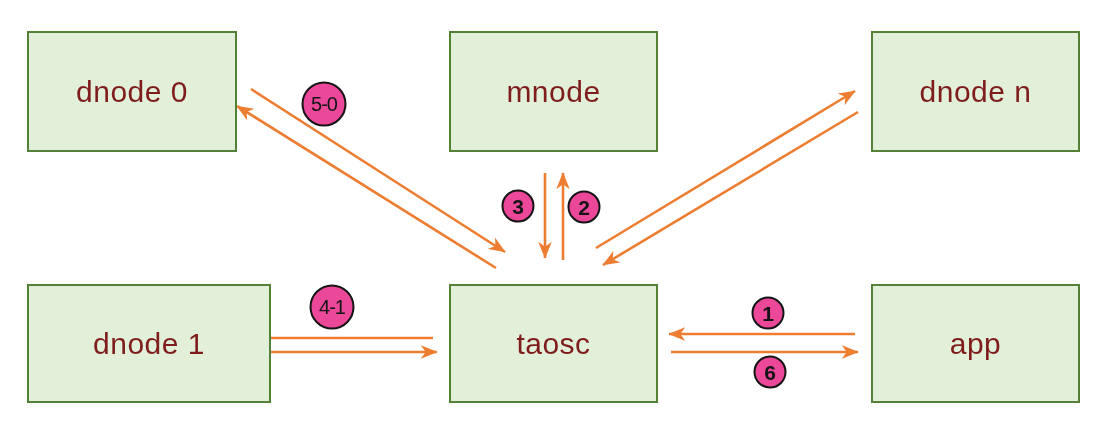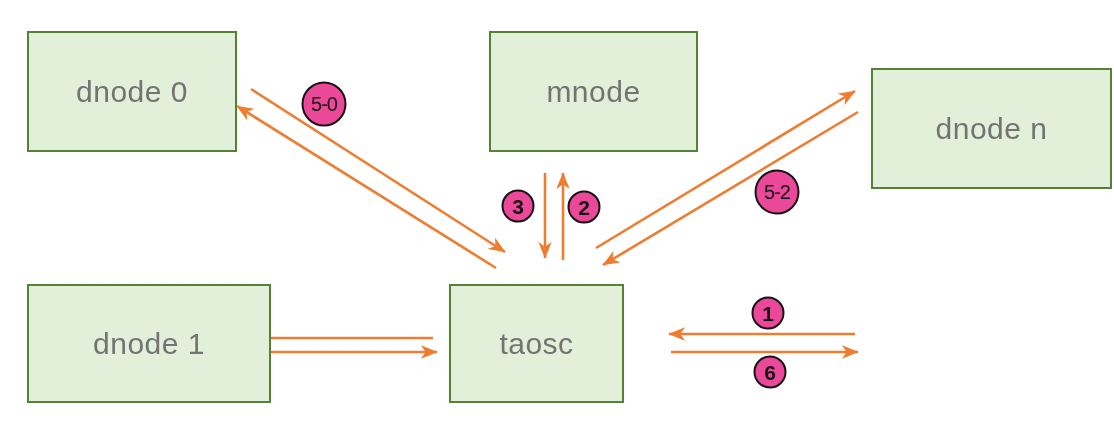--- a/index.html
+++ b/index.html
@@ -31,21 +31,21 @@
     position: absolute;
     box-sizing: border-box;
     background: #e2efd9;
     border: 2.5px solid #538135;
     display: flex;
     align-items: center;
     justify-content: center;
   }
   .node-label {
     font-size: 30px;
-    color: #737373;
+    color: #7f1d1d;
     letter-spacing: 0.5px;
     white-space: nowrap;
   }
   .badge {
     position: absolute;
     transform: translate(-50%, -50%);
     background: #ec4899;
     border-radius: 50%;
     box-sizing: border-box;
     display: flex;
@@ -88,44 +88,47 @@
       <line x1="858" y1="112" x2="603" y2="265" class="edge" marker-end="url(#arrowhead)"></line>
       <line x1="433" y1="338" x2="246" y2="338" class="edge" marker-end="url(#arrowhead)"></line>
       <line x1="250" y1="352" x2="437" y2="352" class="edge" marker-end="url(#arrowhead)"></line>
       <line x1="855" y1="334" x2="669" y2="334" class="edge" marker-end="url(#arrowhead)"></line>
       <line x1="671" y1="352" x2="858" y2="352" class="edge" marker-end="url(#arrowhead)"></line>
     </svg>
 
   <div class="node" style="left: 27px; top: 31px; width: 210px; height: 121px;">
     <span class="node-label">dnode 0</span>
   </div>
-  <div class="node" style="left: 449px; top: 31px; width: 209px; height: 121px; margin-left: 40px;">
+  <div class="node" style="left: 449px; top: 31px; width: 209px; height: 121px;">
     <span class="node-label">mnode</span>
   </div>
-  <div class="node" style="left: 871px; top: 31px; width: 241px; height: 121px; margin-top: 37px;">
+  <div class="node" style="left: 871px; top: 31px; width: 209px; height: 121px;">
     <span class="node-label">dnode n</span>
   </div>
   <div class="node" style="left: 27px; top: 284px; width: 244px; height: 119px;">
     <span class="node-label">dnode 1</span>
   </div>
-  <div class="node" style="left: 449px; top: 284px; width: 175px; height: 119px;">
+  <div class="node" style="left: 449px; top: 284px; width: 209px; height: 119px;">
     <span class="node-label">taosc</span>
+  </div>
+  <div class="node" style="left: 871px; top: 284px; width: 209px; height: 119px;">
+    <span class="node-label">app</span>
   </div>
 
   <div class="badge lg" style="left: 324px; top: 104px;">
     <span>5-0</span>
   </div>
   <div class="badge sm" style="left: 518px; top: 206px;">
     <span>3</span>
   </div>
   <div class="badge sm" style="left: 584px; top: 207px;">
     <span>2</span>
   </div>
-  <div class="badge lg" style="left: 777px; top: 192px;">
-    <span>5-2</span>
+  <div class="badge lg" style="left: 332px; top: 307px;">
+    <span>4-1</span>
   </div>
   <div class="badge sm" style="left: 768px; top: 313px;">
     <span>1</span>
   </div>
   <div class="badge sm" style="left: 770px; top: 372px;">
     <span>6</span>
   </div>
 
 </div>
 

